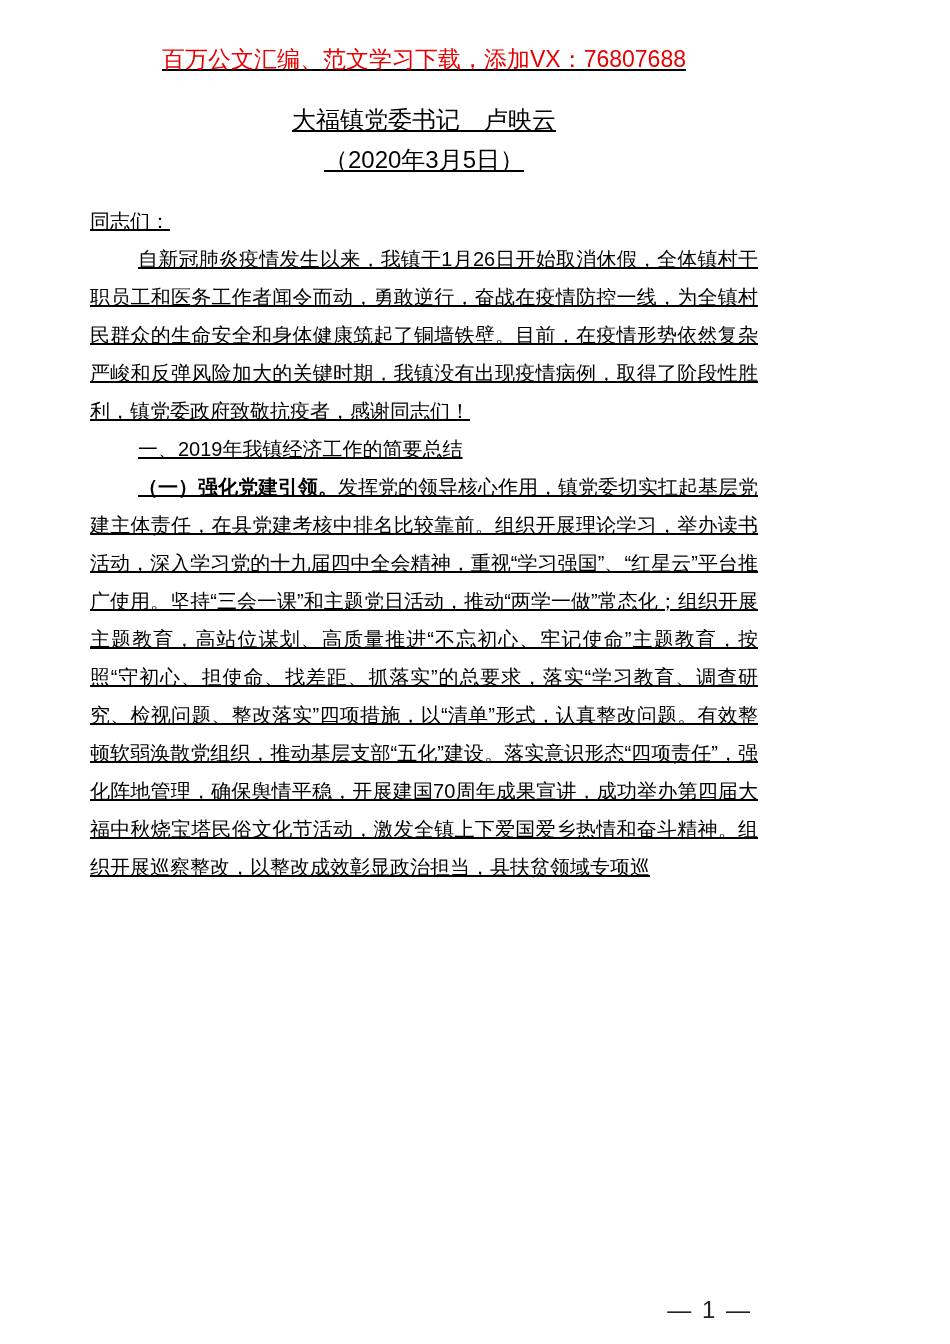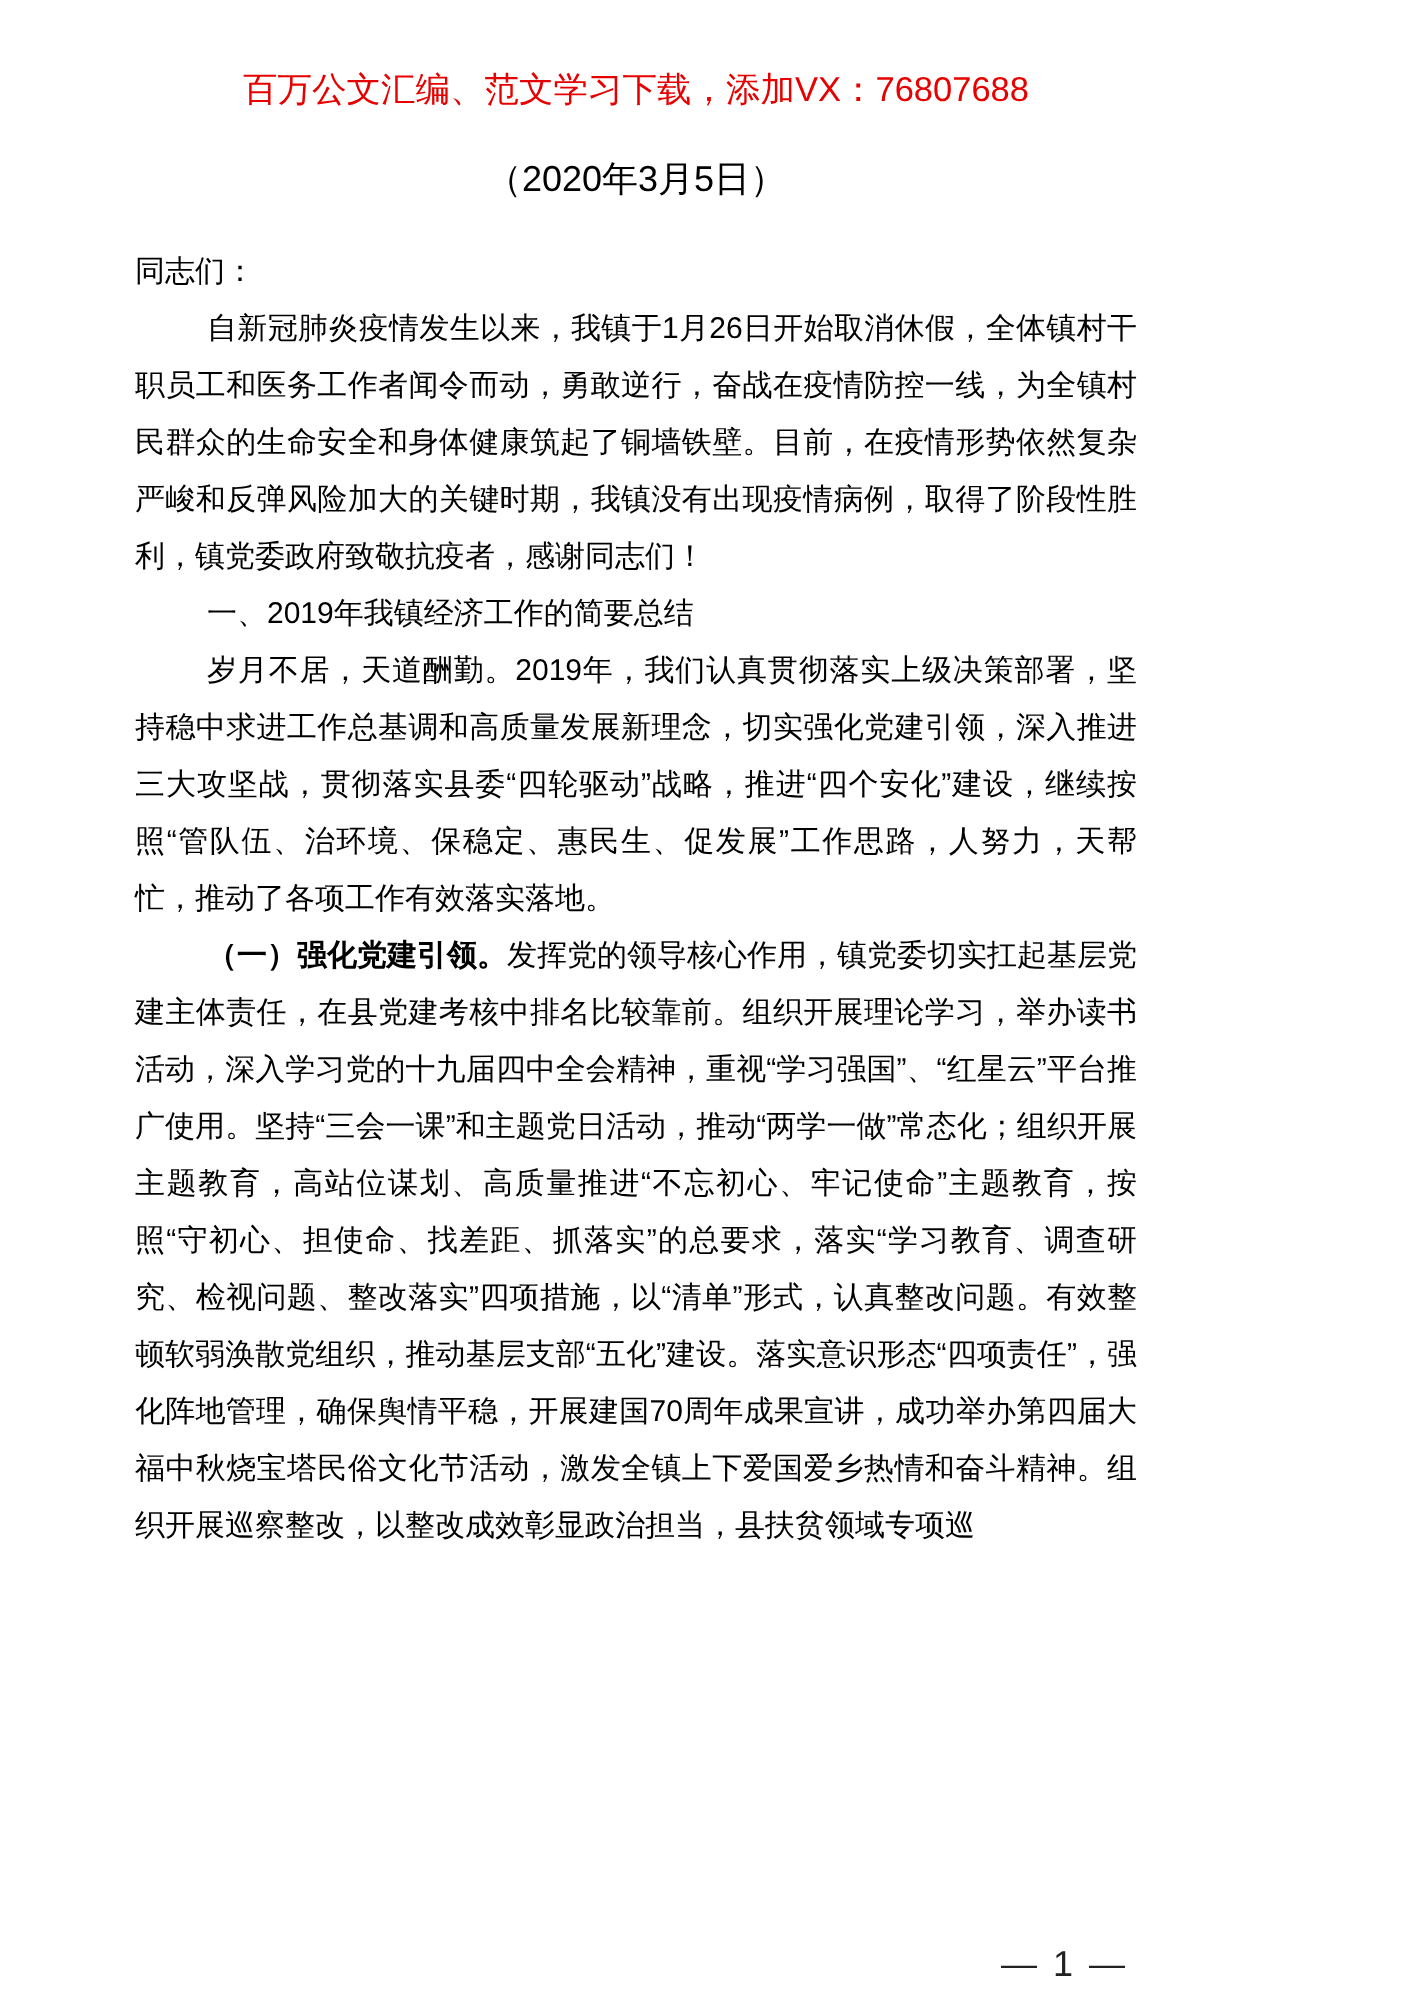--- a/index.html
+++ b/index.html
@@ -12,20 +12,21 @@
     background: #ffffff;
     font-family: "Liberation Sans", "DejaVu Sans", sans-serif;
     color: #000000;
     overflow: hidden;
   }
   .page {
     position: relative;
     width: 848px;
     height: 1344px;
     background: #ffffff;
+    text-decoration: underline;
   }
   .notice {
     margin: 0;
     padding-top: 44px;
     text-align: center;
     color: #e60000;
     font-size: 23px;
     line-height: 30px;
     white-space: nowrap;
   }
@@ -68,26 +69,26 @@
   }
 </style>
 </head>
 <body>
 
 <div class="page">
 
   <div class="notice">百万公文汇编、范文学习下载，添加VX：76807688</div>
 
   <div class="title-block">
+    <div>大福镇党委书记　卢映云</div>
     <div>（2020年3月5日）</div>
   </div>
 
   <div class="content">
     <p class="no-indent">同志们：</p>
     <p>自新冠肺炎疫情发生以来，我镇于1月26日开始取消休假，全体镇村干职员工和医务工作者闻令而动，勇敢逆行，奋战在疫情防控一线，为全镇村民群众的生命安全和身体健康筑起了铜墙铁壁。目前，在疫情形势依然复杂严峻和反弹风险加大的关键时期，我镇没有出现疫情病例，取得了阶段性胜利，镇党委政府致敬抗疫者，感谢同志们！</p>
     <p>一、2019年我镇经济工作的简要总结</p>
-    <p>岁月不居，天道酬勤。2019年，我们认真贯彻落实上级决策部署，坚持稳中求进工作总基调和高质量发展新理念，切实强化党建引领，深入推进三大攻坚战，贯彻落实县委“四轮驱动”战略，推进“四个安化”建设，继续按照“管队伍、治环境、保稳定、惠民生、促发展”工作思路，人努力，天帮忙，推动了各项工作有效落实落地。</p>
     <p><span class="bold-lead">（一）强化党建引领。</span><span>发挥党的领导核心作用，镇党委切实扛起基层党建主体责任，在县党建考核中排名比较靠前。组织开展理论学习，举办读书活动，深入学习党的十九届四中全会精神，重视“学习强国”、“红星云”平台推广使用。坚持“三会一课”和主题党日活动，推动“两学一做”常态化；组织开展主题教育，高站位谋划、高质量推进“不忘初心、牢记使命”主题教育，按照“守初心、担使命、找差距、抓落实”的总要求，落实“学习教育、调查研究、检视问题、整改落实”四项措施，以“清单”形式，认真整改问题。有效整顿软弱涣散党组织，推动基层支部“五化”建设。落实意识形态“四项责任”，强化阵地管理，确保舆情平稳，开展建国70周年成果宣讲，成功举办第四届大福中秋烧宝塔民俗文化节活动，激发全镇上下爱国爱乡热情和奋斗精神。组织开展巡察整改，以整改成效彰显政治担当，县扶贫领域专项巡</span></p>
   </div>
 
   <div class="page-number">— 1 —</div>
 
 </div>
 
 </body></html>

